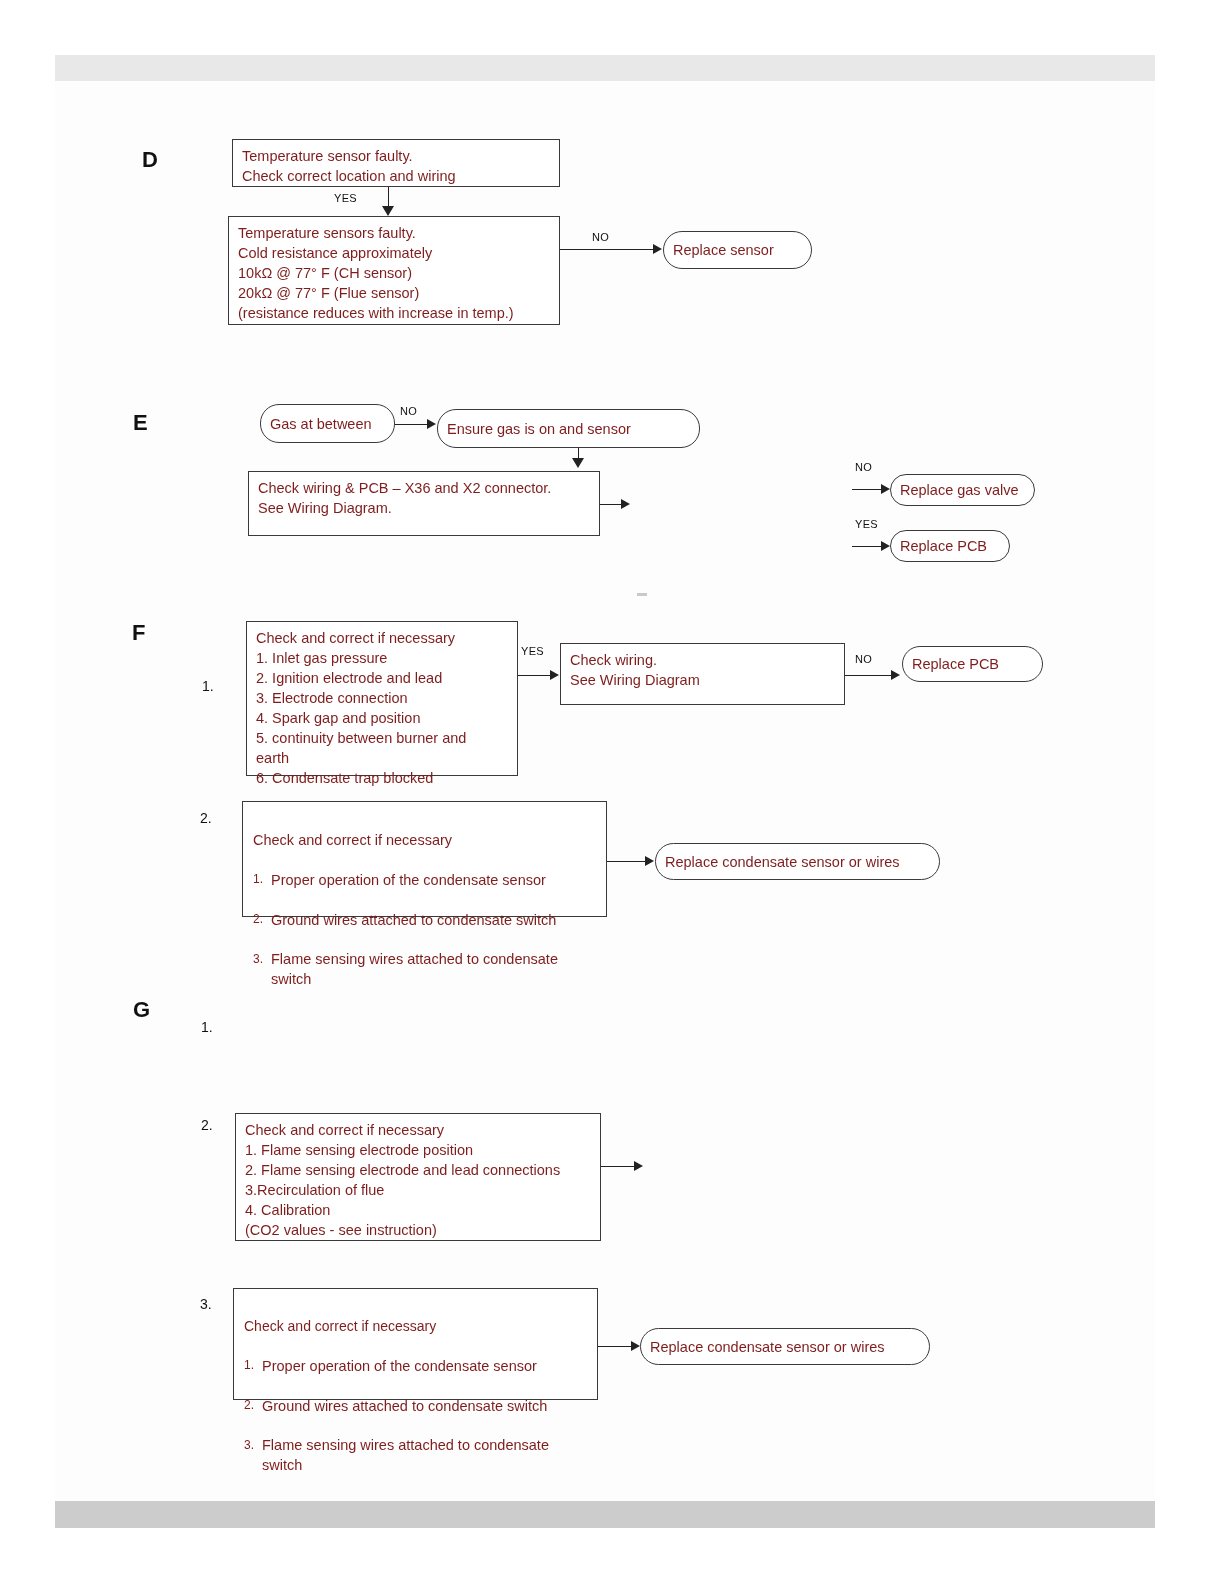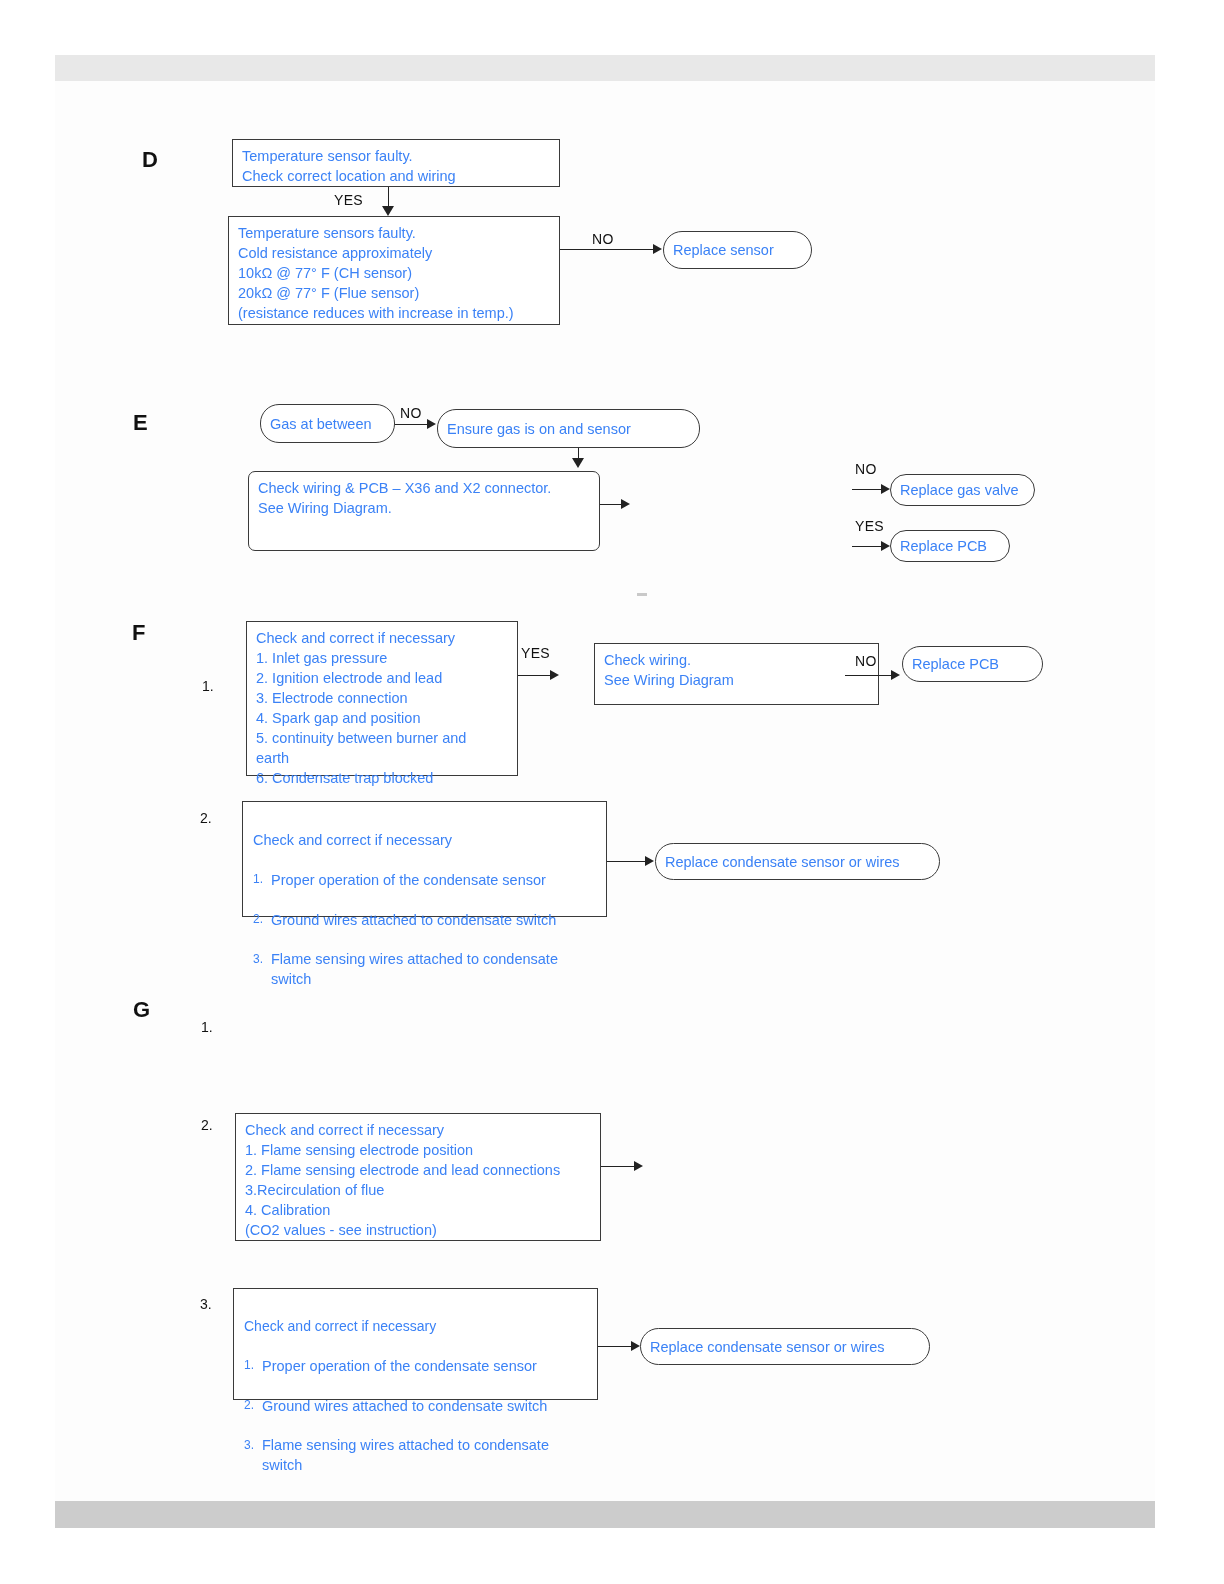--- a/index.html
+++ b/index.html
@@ -57,21 +57,21 @@
   }
 
   
   .box {
     position: absolute;
     border: 1.6px solid #3a3a3a;
     background: #ffffff;
     box-sizing: border-box;
     font-size: 14.5px;
     line-height: 1.38;
-    color: #3b82f6;
+    color: #7f1d1d;
     padding: 6px 9px;
     white-space: pre-line;
   }
   .box.vcenter {
     display: flex;
     align-items: center;
     border-radius: 19px;
   }
   .box.vcenter > span { display: block; width: 100%; }
 
@@ -96,21 +96,21 @@
   }
   .arrow-d {
     position: absolute;
     width: 0; height: 0;
     border-top: 10px solid #222;
     border-left: 6px solid transparent;
     border-right: 6px solid transparent;
   }
   .edge-label {
     position: absolute;
-    font-size: 14px;
+    font-size: 11px;
     color: #111;
     letter-spacing: 0.3px;
   }
   .smudge {
     position: absolute;
     width: 10px;
     height: 3px;
     background: #c9c9c9;
   }
 </style>
@@ -156,21 +156,21 @@
   <div class="arrow-r" style="left:427px; top:419px;"></div>
   <div class="edge-label" style="left:400px; top:405px;">NO</div>
 
   <div class="box vcenter" style="left:437px; top:409px; width:263px; height:39px;">
     <span>Ensure gas is on and sensor</span>
   </div>
 
   <div class="vline" style="left:578px; top:448px; height:14px;"></div>
   <div class="arrow-d" style="left:572px; top:458px;"></div>
 
-  <div class="box" style="left:248px; top:471px; width:352px; height:80px;border-radius:7px;">Check wiring &amp; PCB – X36 and X2 connector.
+  <div class="box" style="left:248px; top:471px; width:352px; height:65px;">Check wiring &amp; PCB – X36 and X2 connector.
 See Wiring Diagram.</div>
 
   <div class="hline" style="left:600px; top:504px; width:24px;"></div>
   <div class="arrow-r" style="left:621px; top:499px;"></div>
 
 
   <div class="hline" style="left:852px; top:489px; width:32px;"></div>
   <div class="arrow-r" style="left:881px; top:484px;"></div>
   <div class="edge-label" style="left:855px; top:461px;">NO</div>
 
@@ -198,21 +198,21 @@
 3. Electrode connection
 4. Spark gap and position
 5. continuity between burner and
 earth
 6. Condensate trap blocked</div>
 
   <div class="hline" style="left:518px; top:675px; width:34px;"></div>
   <div class="arrow-r" style="left:550px; top:670px;"></div>
   <div class="edge-label" style="left:521px; top:645px;">YES</div>
 
-  <div class="box" style="left:560px; top:643px; width:285px; height:62px;margin-left:34px;">Check wiring.
+  <div class="box" style="left:560px; top:643px; width:285px; height:62px;">Check wiring.
 See Wiring Diagram</div>
 
   <div class="hline" style="left:845px; top:675px; width:48px;"></div>
   <div class="arrow-r" style="left:891px; top:670px;"></div>
   <div class="edge-label" style="left:855px; top:653px;">NO</div>
 
   <div class="box vcenter" style="left:902px; top:646px; width:141px; height:36px;">
     <span>Replace PCB</span>
   </div>
 

